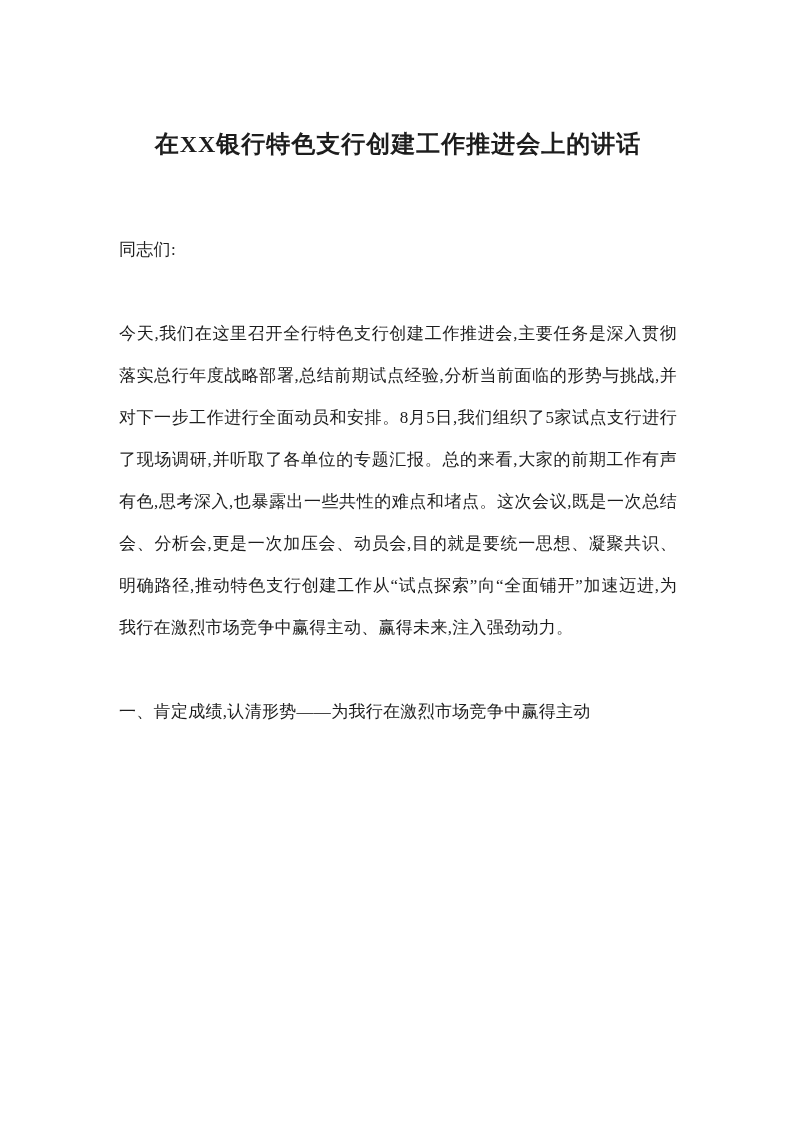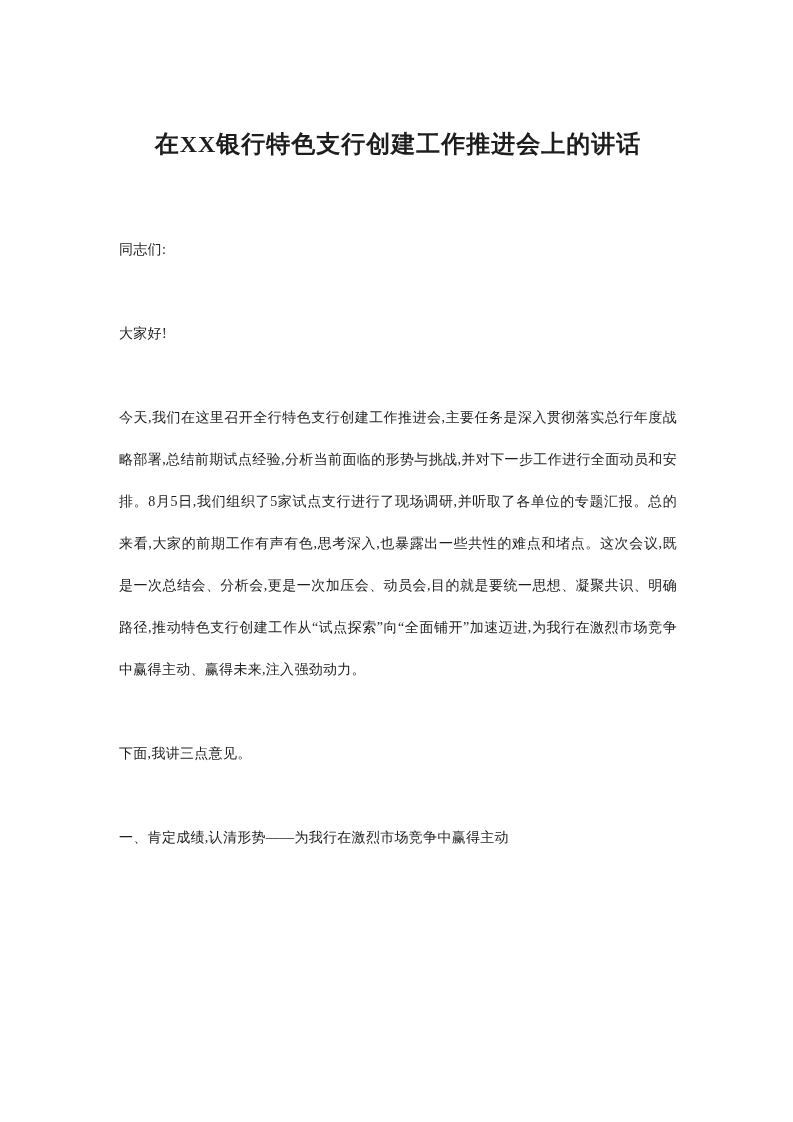--- a/index.html
+++ b/index.html
@@ -21,39 +21,37 @@
   .doc-title {
     font-size: 24px;
     line-height: 32px;
     font-weight: 700;
     text-align: center;
     letter-spacing: 1px;
     margin: 0 0 69px 0;
     font-family: Liberation Serif, serif;
   }
   .para {
-    font-size: 14px;
+    font-size: 17px;
     line-height: 42px;
     margin: 0 0 42px 0;
     text-align: justify;
     text-justify: inter-character;
     letter-spacing: 0.3px;
   }
   .para:last-child {
     margin-bottom: 0;
   }
 </style>
 </head>
 <body>
 
 <div class="page">
   <h1 class="doc-title">在XX银行特色支行创建工作推进会上的讲话</h1>
 
   <p class="para">同志们:</p>
 
-  <p class="para">大家好!</p>
 
   <p class="para">今天,我们在这里召开全行特色支行创建工作推进会,主要任务是深入贯彻落实总行年度战略部署,总结前期试点经验,分析当前面临的形势与挑战,并对下一步工作进行全面动员和安排。8月5日,我们组织了5家试点支行进行了现场调研,并听取了各单位的专题汇报。总的来看,大家的前期工作有声有色,思考深入,也暴露出一些共性的难点和堵点。这次会议,既是一次总结会、分析会,更是一次加压会、动员会,目的就是要统一思想、凝聚共识、明确路径,推动特色支行创建工作从“试点探索”向“全面铺开”加速迈进,为我行在激烈市场竞争中赢得主动、赢得未来,注入强劲动力。</p>
 
-  <p class="para">下面,我讲三点意见。</p>
 
   <p class="para">一、肯定成绩,认清形势——为我行在激烈市场竞争中赢得主动</p>
 </div>
 
 </body></html>

